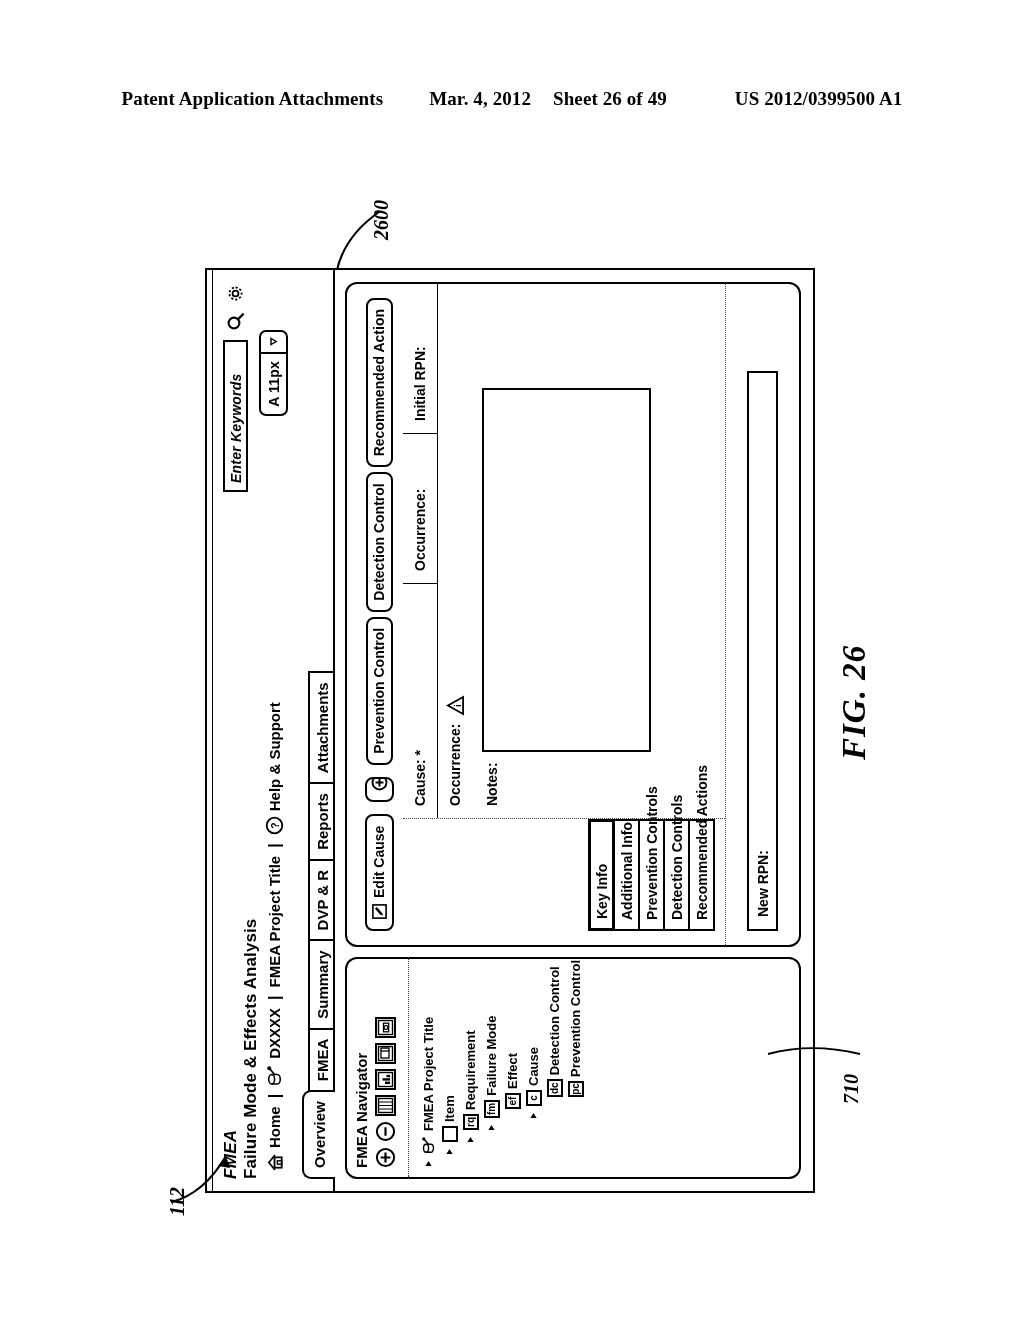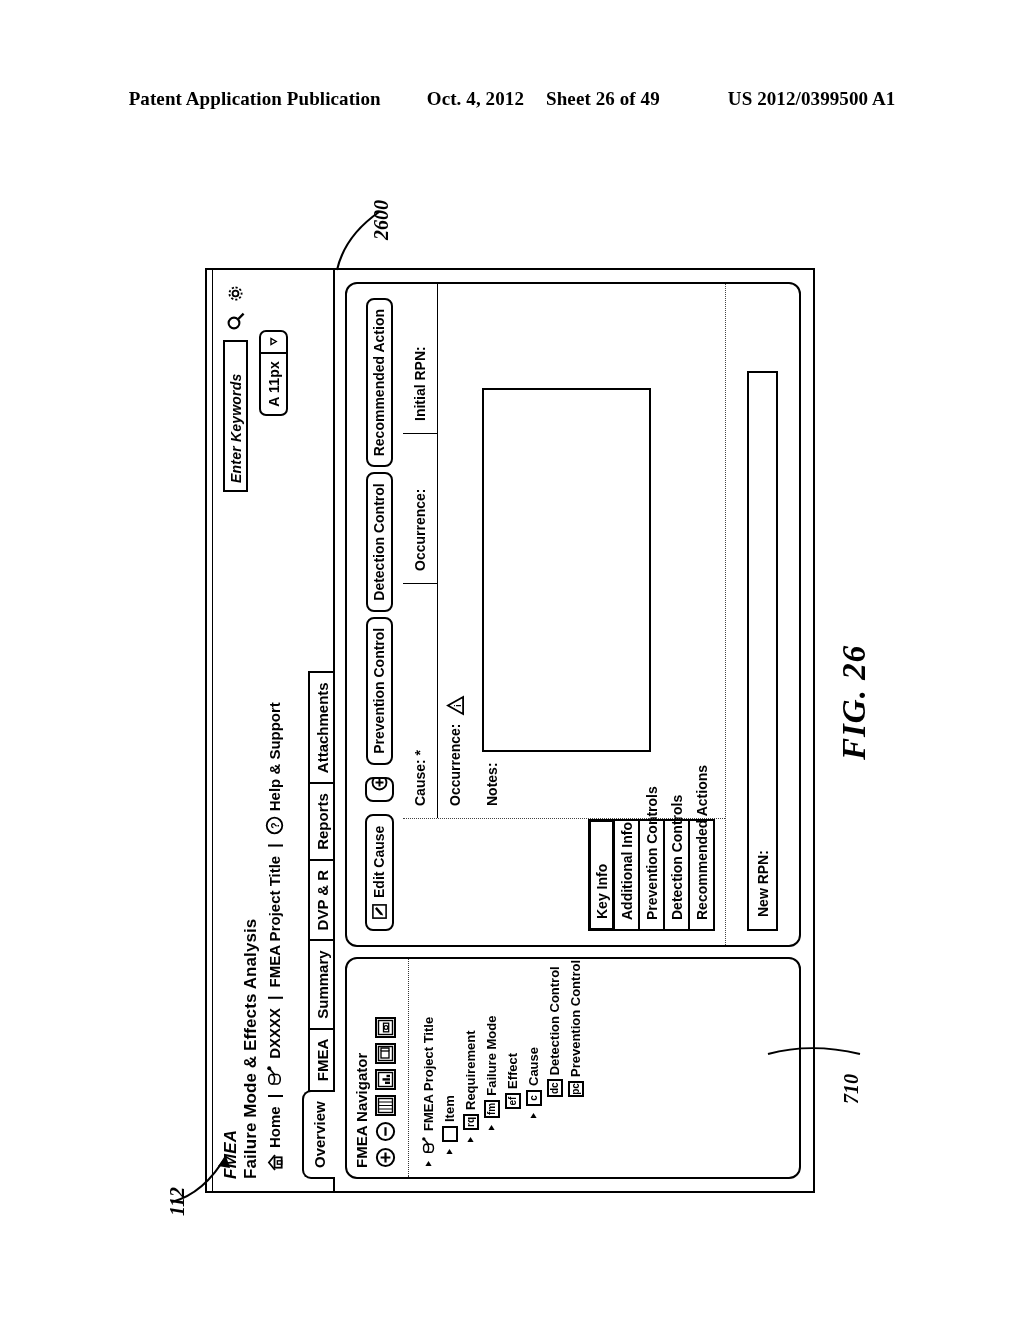--- a/index.html
+++ b/index.html
@@ -314,22 +314,22 @@
     font-style:italic;font-weight:bold;font-size:33px;
     letter-spacing:1px;white-space:nowrap;
     transform: rotate(-90deg); transform-origin: 0 0;
   }
   .leader{position:absolute;}
 </style>
 </head>
 <body>
 
 <div class="pub-header">
-  <span class="seg s1">Patent Application Publication</span>
-  <span class="seg s2">Oct. 4, 2012</span>
+  <span class="seg s1">Patent Application Attachments</span>
+  <span class="seg s2">Mar. 4, 2012</span>
   <span class="seg s3">Sheet 26 of 49</span>
   <span class="seg s4">US 2012/0399500 A1</span>
 </div>
 
 <div class="fig-stage">
 
   <div class="rot-wrap">
     <div class="window">
       <div class="window-topline"></div>
 

